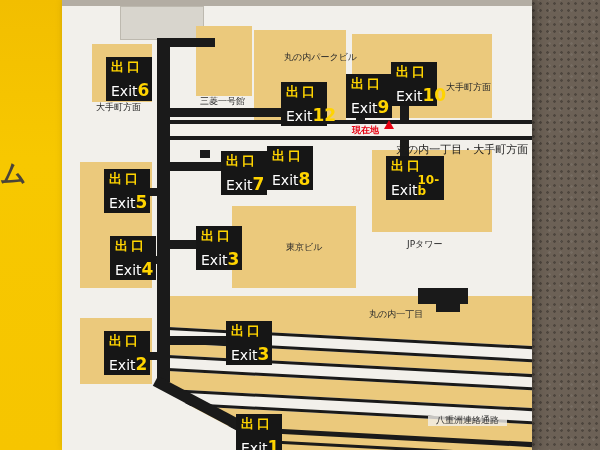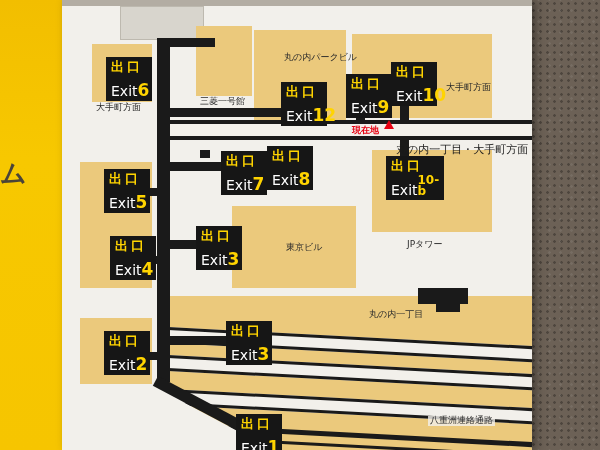--- a/index.html
+++ b/index.html
@@ -25,21 +25,21 @@
       border-bottom:3px solid #1a1a1a;transform:rotate(3deg);transform-origin:left top;}
   .dline{position:absolute;left:-20px;width:430px;background:#1a1a1a;transform:rotate(3deg);transform-origin:left top;}
   .whitezone{position:absolute;left:-34px;top:80px;width:130px;height:180px;background:#f2f0eb;
              transform:rotate(28deg);transform-origin:left top;}
   .street{position:absolute;left:106px;top:120px;width:364px;height:12px;background:#f2f0eb;
           border-top:4px solid #1a1a1a;border-bottom:4px solid #1a1a1a;z-index:2;}
   .line{position:absolute;background:#1a1a1a;z-index:3;}
   .diag{transform:rotate(28deg);transform-origin:left top;}
   .blob{position:absolute;background:#1a1a1a;z-index:3;}
   .map-label{position:absolute;font-size:9px;line-height:1.1;color:#2a2a2a;z-index:4;white-space:nowrap;}
-  .map-label.onroad{background:rgba(242,240,235,.8);padding:0 2px;}
+  .map-label.onroad{background:rgba(242,240,235,.8);padding:0 8px;}
   .dir-label{position:absolute;font-size:11px;color:#1a1a1a;z-index:4;white-space:nowrap;}
   .genzaichi{position:absolute;font-size:9px;font-weight:bold;color:#e60012;z-index:5;white-space:nowrap;}
   .tri{position:absolute;width:0;height:0;border-left:5px solid transparent;border-right:5px solid transparent;
        border-bottom:9px solid #e60012;z-index:5;}
   .exit{position:absolute;width:46px;height:44px;background:#161616;display:grid;
         grid-template-columns:1fr auto;grid-template-rows:auto 1fr;
         padding:3px 4px 3px 5px;box-sizing:border-box;z-index:10;}
   .exit .k{grid-column:1/3;color:#ffd400;font-weight:bold;font-size:13px;line-height:1.1;letter-spacing:3px;}
   .exit .e{align-self:end;color:#ffffff;font-size:14px;line-height:1;text-align:center;}
   .exit .n{align-self:end;justify-self:end;color:#ffd400;font-weight:bold;font-size:17px;line-height:.9;}

